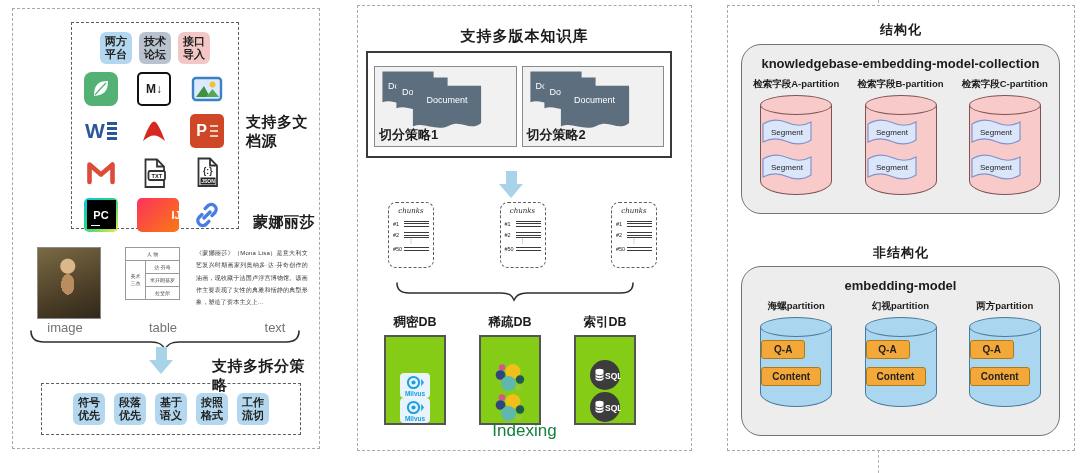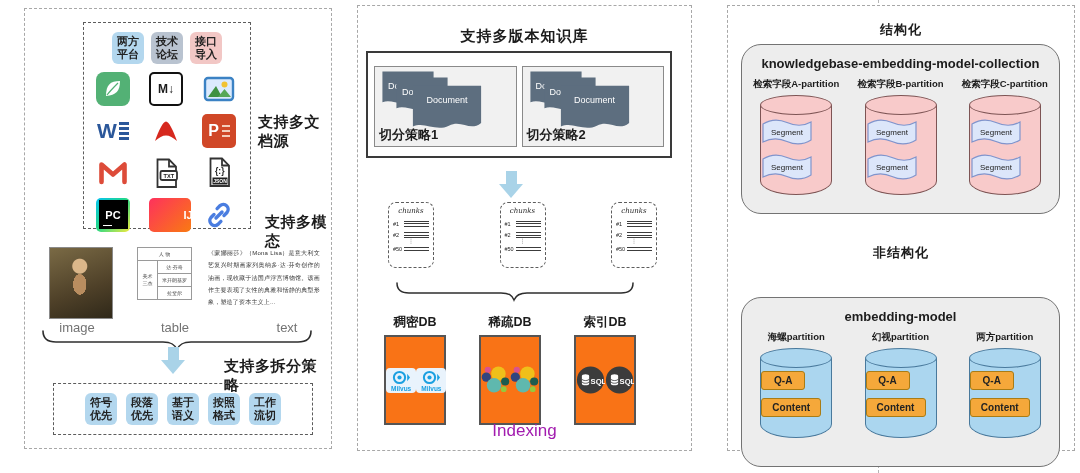--- a/index.html
+++ b/index.html
@@ -1,19 +1,19 @@
 <!DOCTYPE html>
 <html><head>
 <meta charset="utf-8">
 <style>
   html,body{margin:0;padding:0;background:#fff;}
   .stage{position:relative;width:1080px;height:473px;background:#fff;overflow:hidden;
          font-family:"Liberation Sans","DejaVu Sans",sans-serif;color:#1c1c1c;}
   .panel{position:absolute;border:1.5px dashed #a8a8a8;background:#fff;box-sizing:border-box;}
-  .panel-left{left:24px;top:8px;width:308px;height:441px;}
+  .panel-left{left:12px;top:8px;width:308px;height:441px;}
   .panel-mid{left:357px;top:5px;width:335px;height:446px;}
   .panel-right{left:727px;top:5px;width:348px;height:446px;}
   .tick{position:absolute;left:878px;border-left:1.5px dashed #b5b5b5;}
   .tick-top{top:0;height:9px;} .tick-bottom{top:450px;height:23px;}
 
   
   .src-box{position:absolute;left:58px;top:13px;width:166px;height:205px;border:1.5px dashed #5c5c5c;}
   .chip-row{display:flex;justify-content:center;gap:7px;margin-top:9px;}
   .chip{font-size:11px;font-weight:700;line-height:1.18;text-align:center;padding:3px 5px;border-radius:6px;color:#222;}
   .chip-blue{background:#b3d7ee;} .chip-gray{background:#b9c3d0;} .chip-pink{background:#f2c7c5;}
@@ -77,32 +77,32 @@
   .chunk-title{font-size:7px;font-style:italic;text-align:center;font-family:"DejaVu Serif",serif;margin-bottom:2px;}
   .chunk-line{display:flex;align-items:center;gap:2px;margin-top:2.5px;}
   .cid{font-size:5.5px;width:9px;color:#222;}
   .clines{flex:1;}
   .clines i{display:block;height:0.9px;background:#3c3c3c;margin:1.5px 0;}
   .chunk-dots{font-size:6px;text-align:center;line-height:4px;color:#555;}
   .brace-mid{left:37px;top:276px;}
   .db-row{position:absolute;left:26px;right:55px;top:308px;display:flex;justify-content:space-between;}
   .db-group{width:62px;text-align:center;}
   .db-label{font-size:12.5px;font-weight:700;margin-bottom:4px;}
-  .db-box{height:86px;border:2px solid #555;background:#f97316;display:flex;flex-direction:row;
-          align-items:center;justify-content:space-between;}
+  .db-box{height:86px;border:2px solid #555;background:#84cc16;display:flex;flex-direction:column;
+          align-items:center;justify-content:flex-end;}
   .milvus{background:#e9f3fc;border-radius:4px;padding:2px 5px 1px;display:flex;flex-direction:column;align-items:center;}
   .milvus-t{font-size:6.5px;font-weight:700;color:#1ba0e1;}
-  .mid-footer{position:absolute;bottom:9px;width:100%;text-align:center;font-size:17px;color:#a21caf;}
+  .mid-footer{position:absolute;bottom:9px;width:100%;text-align:center;font-size:17px;color:#15803d;}
 
   
   .r-title{position:absolute;width:100%;text-align:center;font-size:13px;font-weight:700;letter-spacing:1px;}
   .rt1{top:15px;} .rt2{top:238px;}
   .container{position:absolute;left:13px;width:319px;background:#ededed;border:1.5px solid #737373;
              border-radius:20px;box-sizing:border-box;}
-  .cont1{top:38px;height:170px;} .cont2{top:260px;height:170px;margin-top:31px;}
+  .cont1{top:38px;height:170px;} .cont2{top:260px;height:170px;}
   .cont-title{text-align:center;font-size:13px;font-weight:700;margin-top:11px;}
   .parts{display:flex;justify-content:space-evenly;margin-top:7px;}
   .part{display:flex;flex-direction:column;align-items:center;width:100px;}
   .part-label{font-size:9.5px;font-weight:700;margin-bottom:4px;}
   .cyl{position:relative;width:72px;margin-top:10px;}
   .cyl-top{position:absolute;top:-10px;left:0;width:100%;height:20px;border-radius:50%;box-sizing:border-box;z-index:1;}
   .cyl-body{position:relative;box-sizing:border-box;border-style:solid;border-width:0 1.4px 1.4px;
             border-radius:0 0 50% 50% / 0 0 14px 14px;display:flex;flex-direction:column;align-items:flex-start;}
   .cyl-pink .cyl-top{background:#f8caca;border:1.4px solid #7d5454;}
   .cyl-pink .cyl-body{background:#f8caca;border-color:#7d5454;height:90px;padding-top:13px;gap:7px;}
@@ -209,21 +209,21 @@
               <g stroke="#4a7de0" stroke-width="3.4" fill="none" stroke-linecap="round">
                 <path d="M14 20 L20 14"></path>
                 <path d="M12 16.5 L9 19.5 A4.9 4.9 0 0 0 15.9 26.4 L18.9 23.4"></path>
                 <path d="M22 17.5 L25 14.5 A4.9 4.9 0 0 0 18.1 7.6 L15.1 10.6"></path>
               </g>
             </svg>
         </div>
       </div>
     </div>
     <div class="side-label lbl-doc">支持多文档源</div>
-    <div class="side-label lbl-modal">支持多模态</div>
+    <div class="side-label lbl-modal">蒙娜丽莎</div>
 
     <div class="modal-row">
       <div class="mona"></div>
       <table class="mini-table">
         <tbody>
             <tr>
               <th colspan="2">人 物</th>
             </tr>
         <tr>
               <td rowspan="3" class="grp">美术三杰</td>

